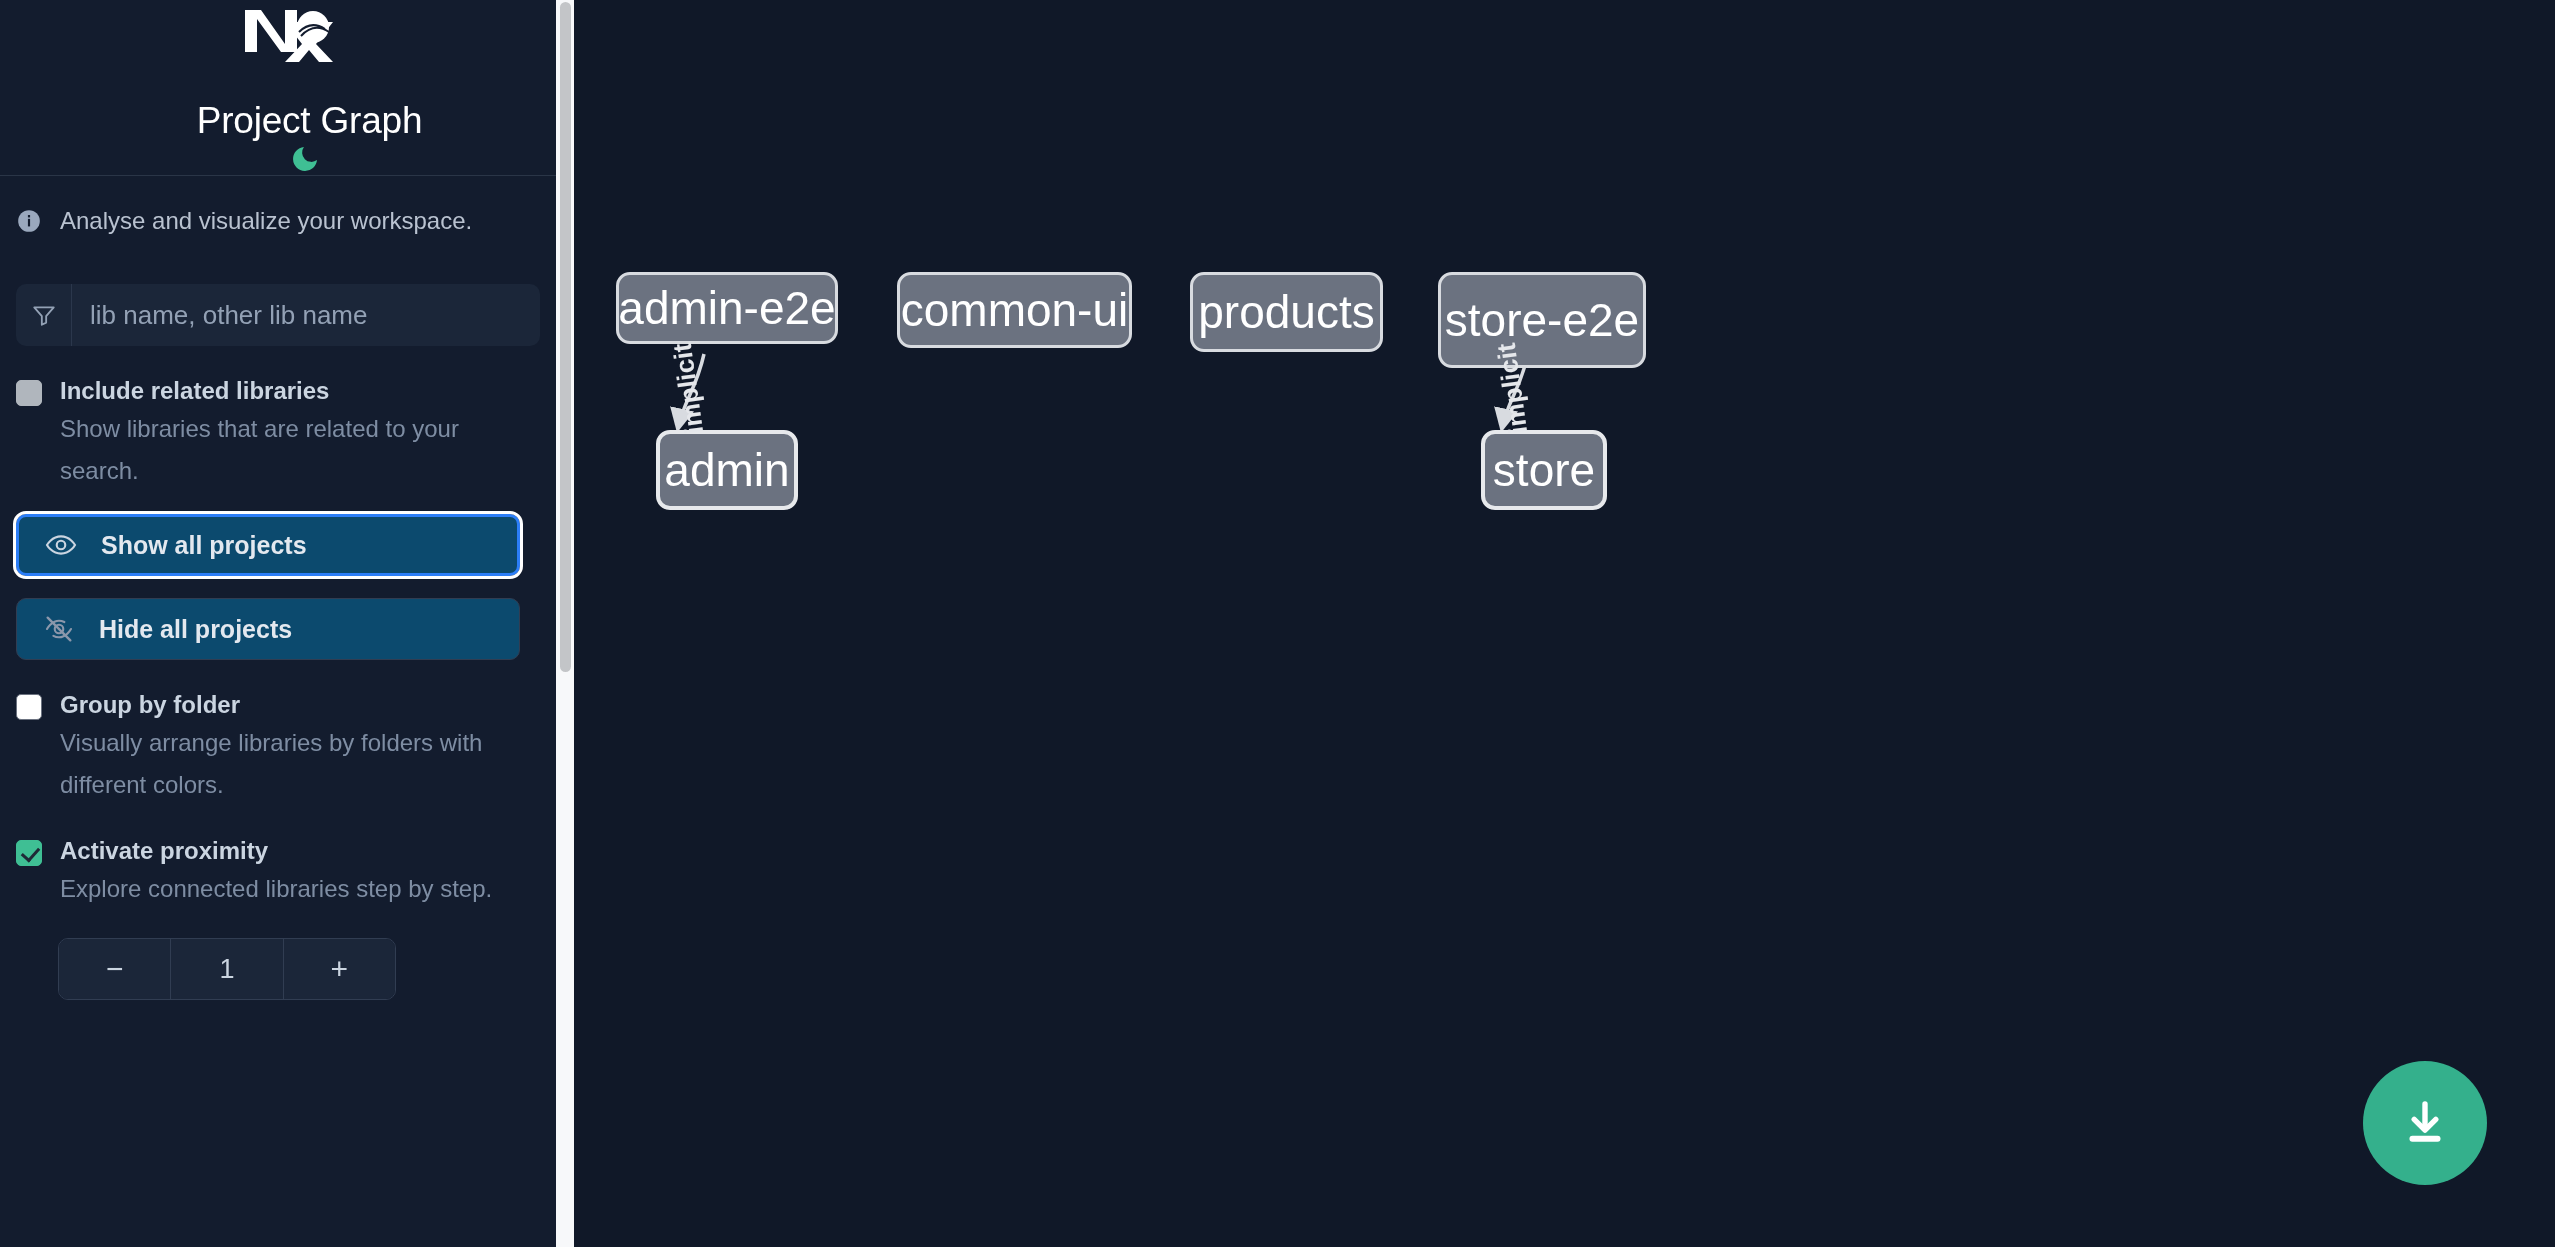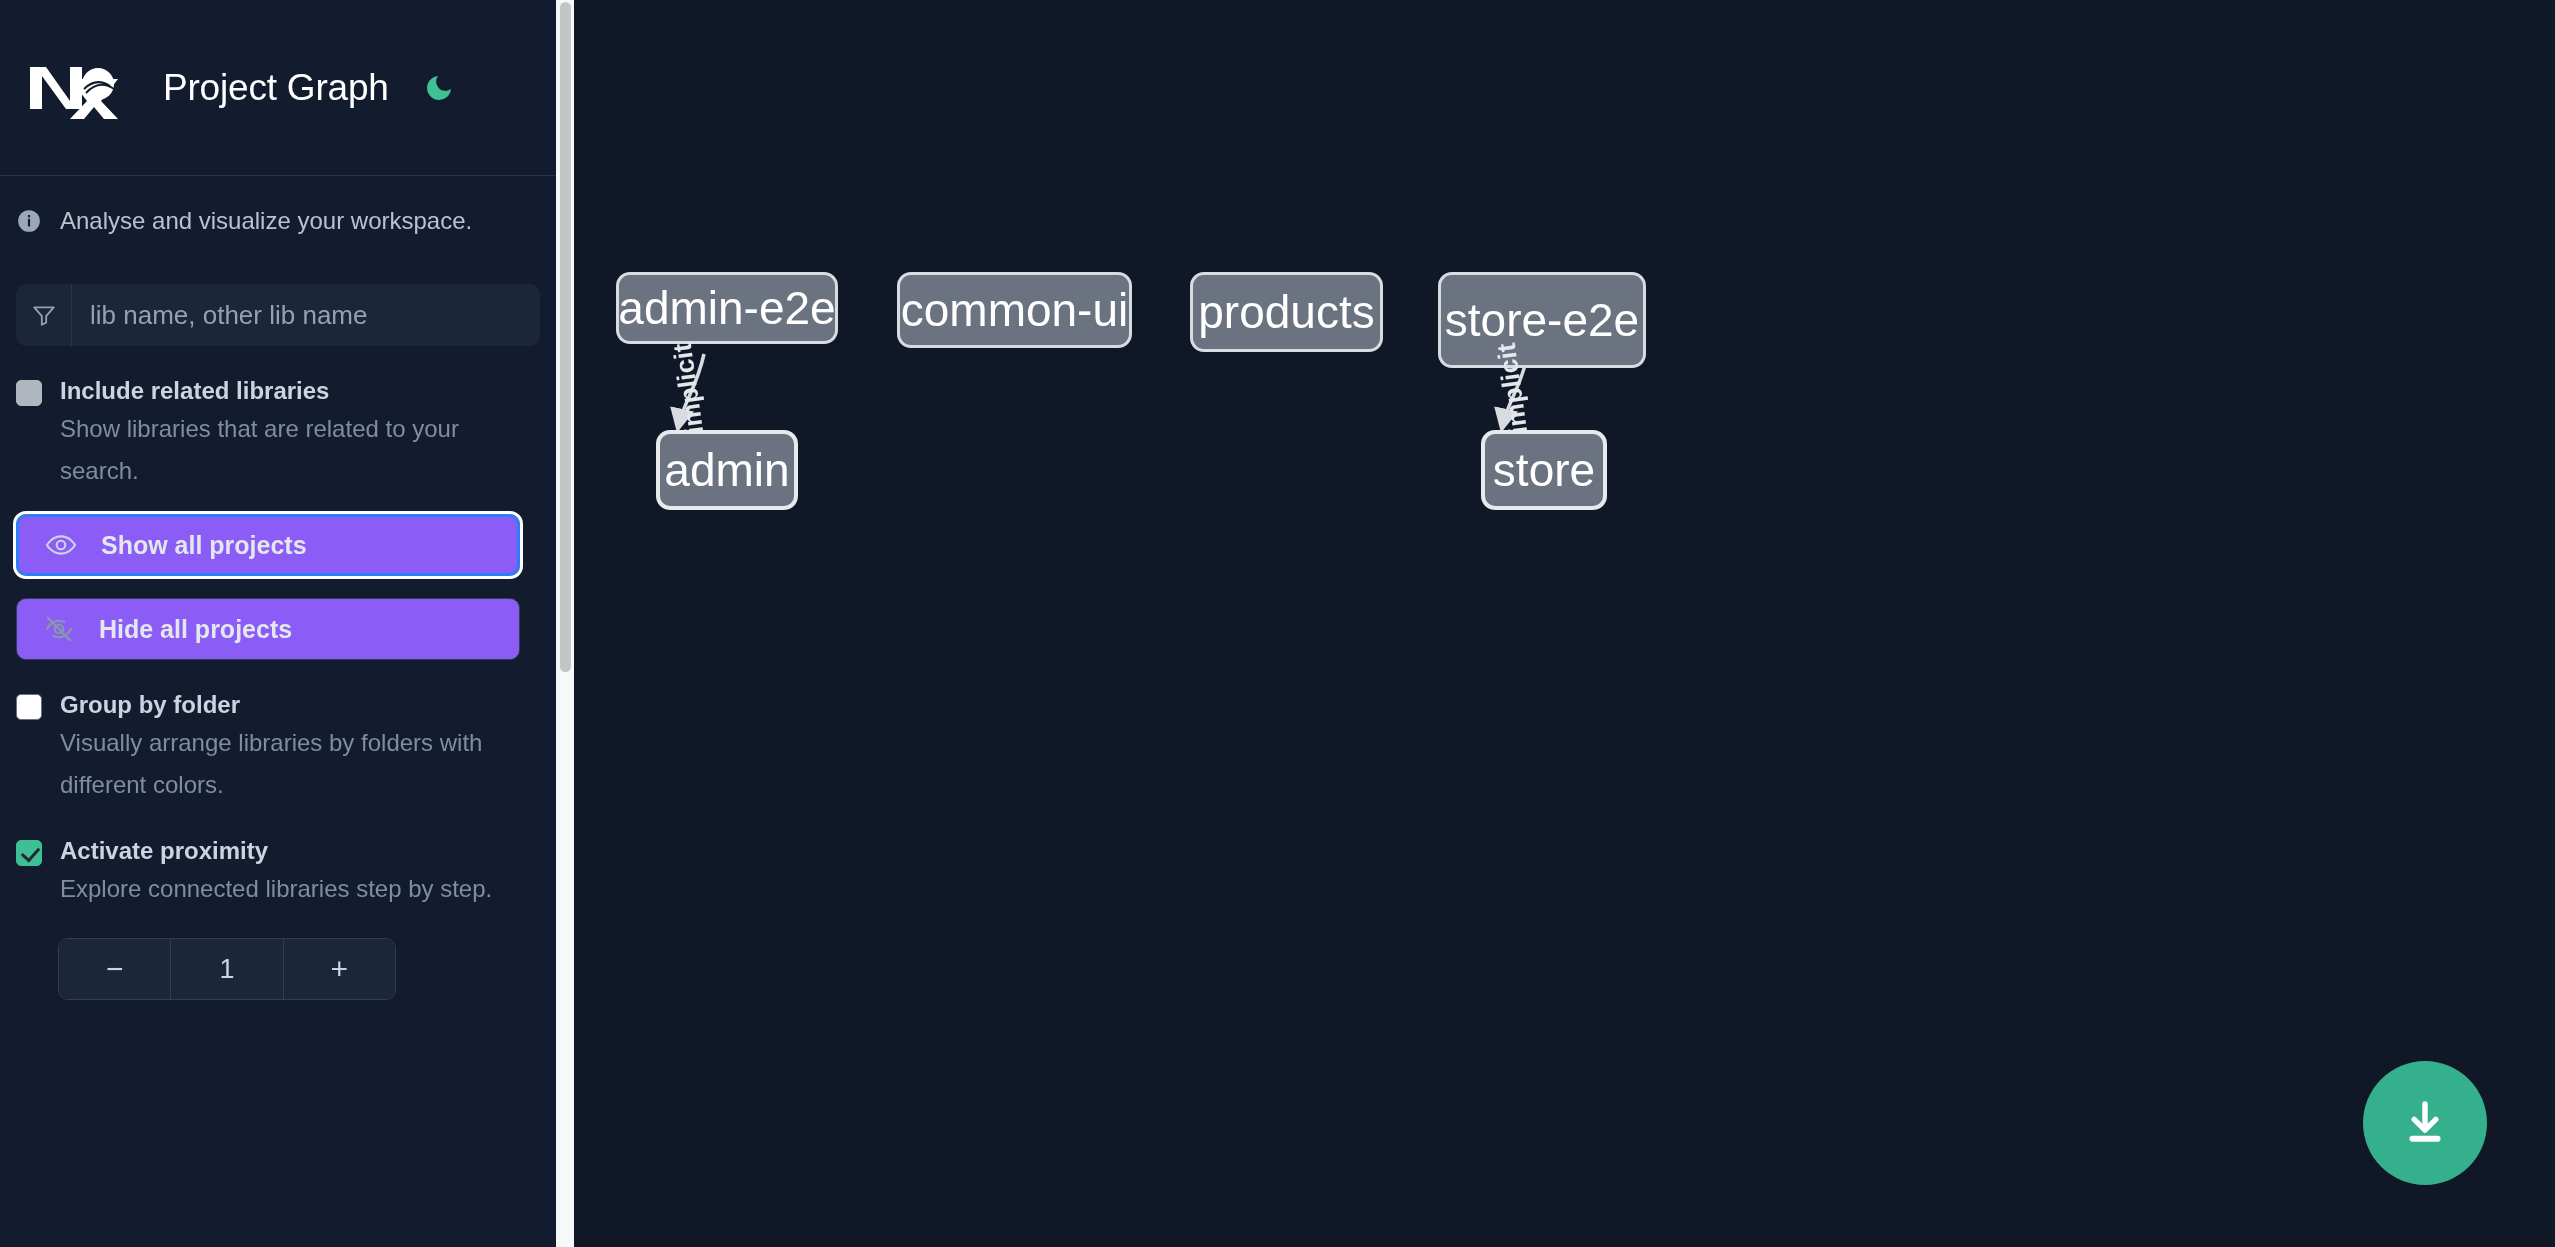--- a/index.html
+++ b/index.html
@@ -18,20 +18,21 @@
     background: #131c2e;
     position: relative;
     flex: 0 0 556px;
     overflow: hidden;
   }
   .sb-header {
     height: 176px;
     display: flex; align-items: center;
     padding-left: 26px;
     border-bottom: 1px solid #2a3547;
+    flex-direction: column;
   }
   .nx-logo { width: 100px; height: 62px; flex: 0 0 100px; }
   .app-title {
     color: #ffffff;
     font-size: 37px;
     font-weight: 500;
     letter-spacing: -0.2px;
     margin-left: 37px;
     white-space: nowrap;
   }
@@ -102,21 +103,21 @@
     transform: rotate(42deg);
   }
   .check-title { color: #cbd5e1; font-size: 24px; font-weight: bold; line-height: 30px; }
   .check-desc  { color: #7e8da3; font-size: 24px; line-height: 42px; margin-top: 2px; }
   .check-texts { flex: 1; }
 
   .btn {
     margin-top: 22px;
     width: 504px;
     height: 62px;
-    background: #8b5cf6;
+    background: #0c4a6e;
     border: 1px solid #313d52;
     border-radius: 10px;
     display: flex; align-items: center;
     gap: 22px;
     padding-left: 26px;
     cursor: pointer;
     color: #e3e8ef;
     font-family: "Liberation Sans", sans-serif;
     font-size: 25px;
     font-weight: bold;

